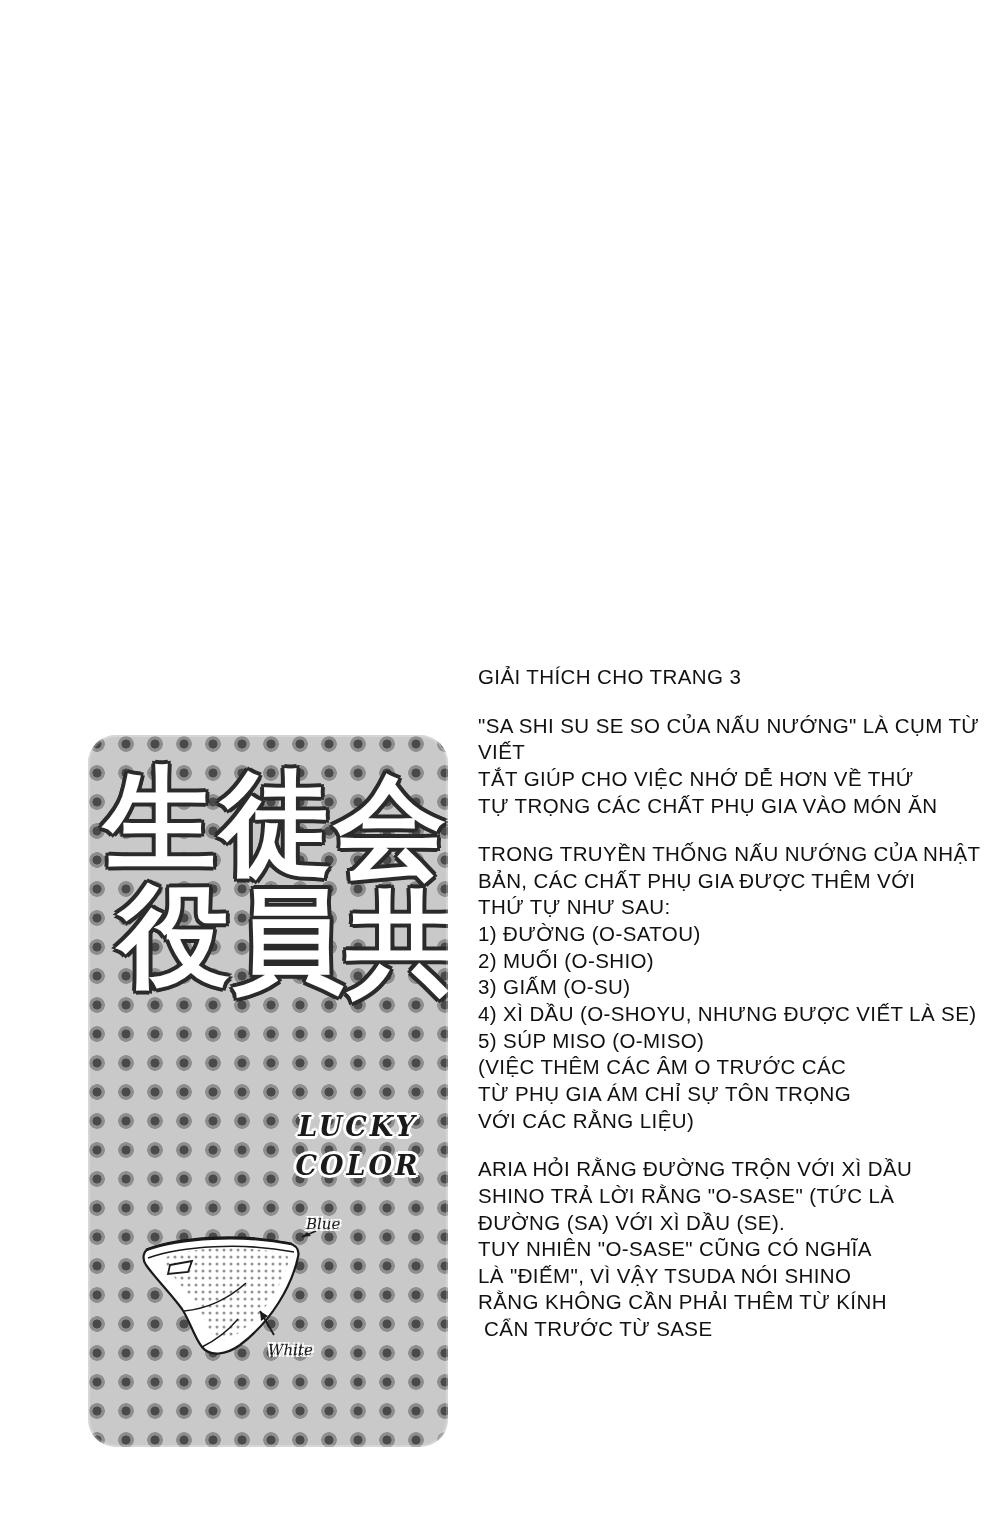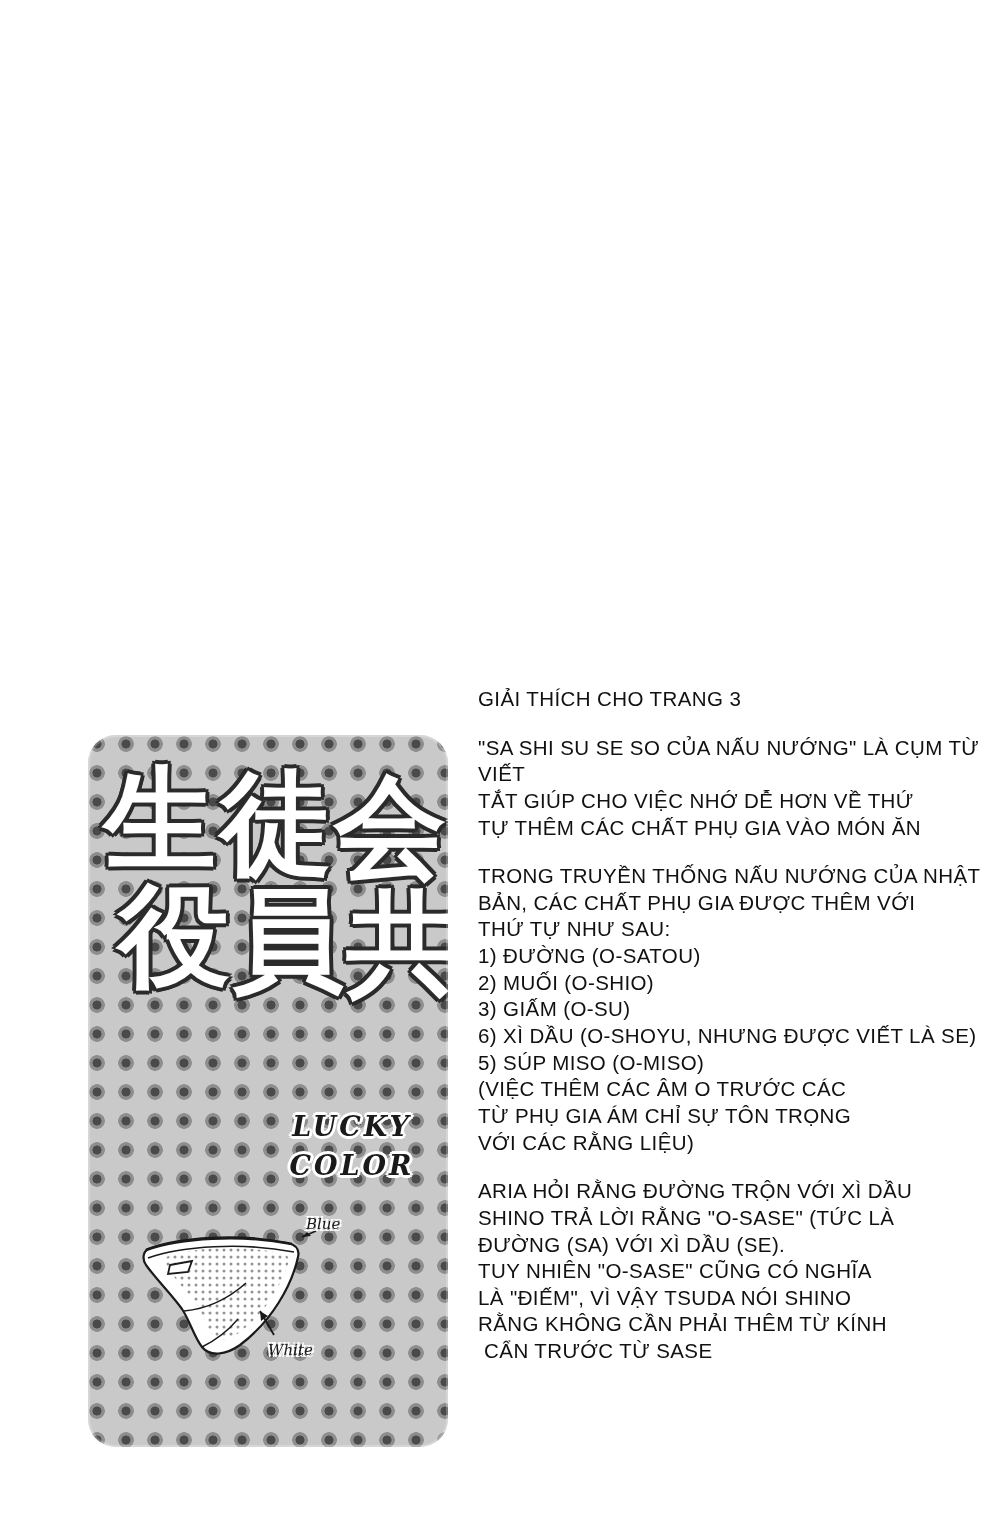--- a/index.html
+++ b/index.html
@@ -66,21 +66,21 @@
   .k1 { left: 2px;   top: 6px; }
   .k2 { left: 118px; top: 10px; }
   .k3 { left: 232px; top: 14px; }
   .k4 { left: 16px;  top: 122px; }
   .k5 { left: 130px; top: 126px; }
   .k6 { left: 244px; top: 130px; }
 
   
   .lucky {
     position: absolute;
-    right: 8px;
+    right: 2px;
     top: 372px;
     width: 176px;
     text-align: center;
     font-family: "DejaVu Serif", serif;
     font-style: italic;
     font-weight: 700;
     font-size: 27px;
     letter-spacing: 3px;
     line-height: 1.45;
     color: #1a1a1a;
@@ -112,21 +112,21 @@
       -2px -2px 0 #ffffff, 2px -2px 0 #ffffff,
       -2px  2px 0 #ffffff, 2px  2px 0 #ffffff;
   }
   .anno-blue  { left: 196px; top: 2px; }
   .anno-white { left: 158px; top: 128px; }
 
   
   #textcol {
     position: absolute;
     left: 478px;
-    top: 686px;
+    top: 664px;
     width: 508px;
     font-family: "Liberation Sans", sans-serif;
     font-size: 20.5px;
     line-height: 1.30;
     letter-spacing: 0.4px;
     color: #111;
   }
   #textcol .blk { margin-bottom: 22px; }
   #textcol .blk:last-child { margin-bottom: 8px; }
   #textcol .line { white-space: pre-wrap; }
@@ -190,31 +190,31 @@
 
 <div id="textcol">
 
   <div class="blk">
     <div class="line heading">GIẢI THÍCH CHO TRANG 3</div>
   </div>
 
   <div class="blk">
     <div class="line">"SA SHI SU SE SO CỦA NẤU NƯỚNG" LÀ CỤM TỪ VIẾT</div>
     <div class="line">TẮT GIÚP CHO VIỆC NHỚ DỄ HƠN VỀ THỨ</div>
-    <div class="line">TỰ THÊM CÁC CHẤT PHỤ GIA VÀO MÓN ĂN</div>
+    <div class="line">TỰ TRỌNG CÁC CHẤT PHỤ GIA VÀO MÓN ĂN</div>
   </div>
 
   <div class="blk">
     <div class="line">TRONG TRUYỀN THỐNG NẤU NƯỚNG CỦA NHẬT</div>
     <div class="line">BẢN, CÁC CHẤT PHỤ GIA ĐƯỢC THÊM VỚI</div>
     <div class="line">THỨ TỰ NHƯ SAU:</div>
     <div class="line">1) ĐƯỜNG (O-SATOU)</div>
     <div class="line">2) MUỐI (O-SHIO)</div>
     <div class="line">3) GIẤM (O-SU)</div>
-    <div class="line">6) XÌ DẦU (O-SHOYU, NHƯNG ĐƯỢC VIẾT LÀ SE)</div>
+    <div class="line">4) XÌ DẦU (O-SHOYU, NHƯNG ĐƯỢC VIẾT LÀ SE)</div>
     <div class="line">5) SÚP MISO (O-MISO)</div>
     <div class="line">(VIỆC THÊM CÁC ÂM O TRƯỚC CÁC</div>
     <div class="line">TỪ PHỤ GIA ÁM CHỈ SỰ TÔN TRỌNG</div>
     <div class="line">VỚI CÁC RẰNG LIỆU)</div>
   </div>
 
   <div class="blk">
     <div class="line">ARIA HỎI RẰNG ĐƯỜNG TRỘN VỚI XÌ DẦU</div>
     <div class="line">SHINO TRẢ LỜI RẰNG "O-SASE" (TỨC LÀ</div>
     <div class="line">ĐƯỜNG (SA) VỚI XÌ DẦU (SE).</div>

